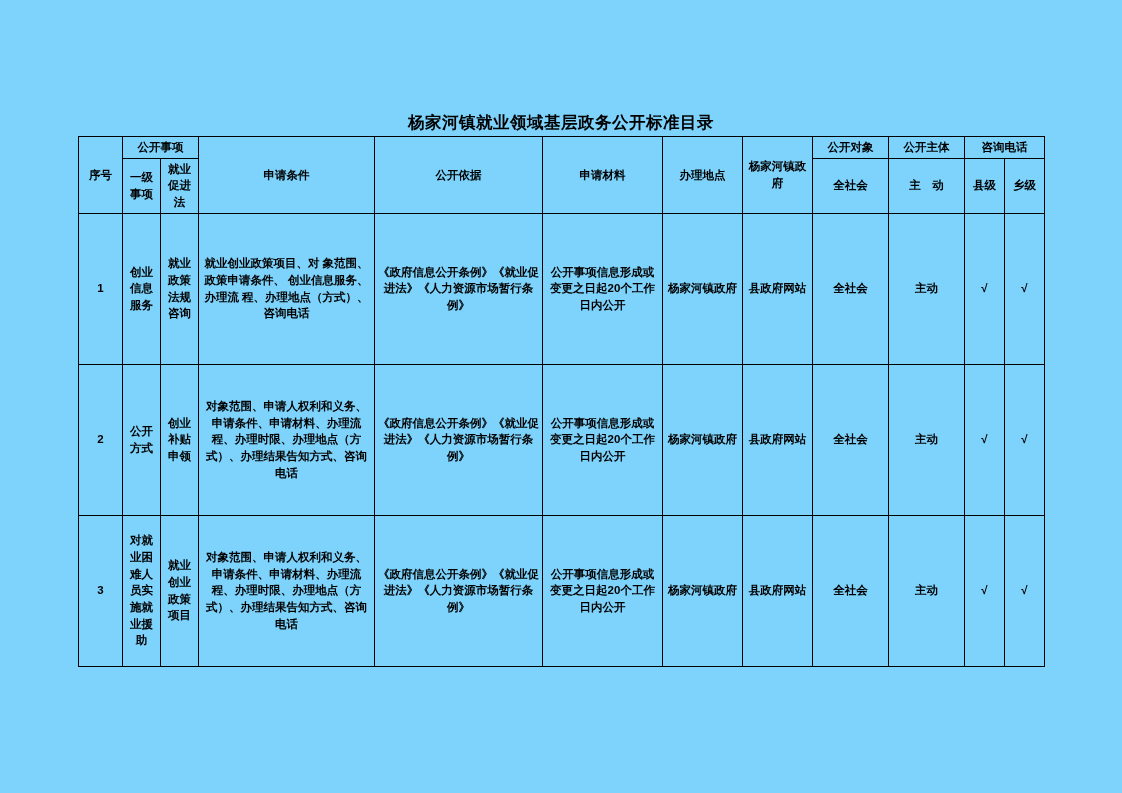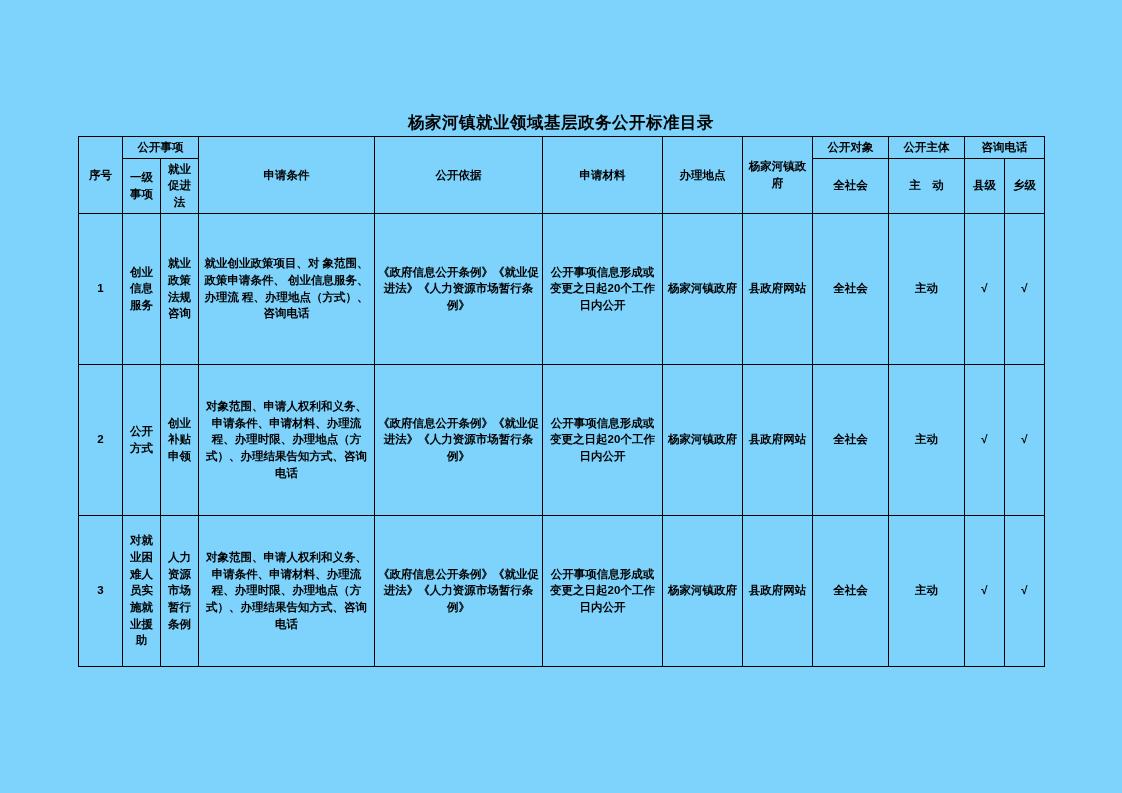--- a/index.html
+++ b/index.html
@@ -145,21 +145,21 @@
         <td class="cell-center-tight">杨家河镇政府</td>
         <td class="cell-center-tight">县政府网站</td>
         <td>全社会</td>
         <td>主动</td>
         <td class="check">√</td>
         <td class="check">√</td>
       </tr>
       <tr class="row-tall">
         <td>3</td>
         <td class="cell-center-tight">对就业困难人员实施就业援助</td>
-        <td class="cell-center-tight">人力资源市场暂行条例</td>
+        <td class="cell-center-tight">就业创业政策项目</td>
         <td class="cell-justify">对象范围、申请人权利和义务、申请条件、申请材料、办理流程、办理时限、办理地点（方式）、办理结果告知方式、咨询电话</td>
         <td class="cell-justify">《政府信息公开条例》《就业促进法》《人力资源市场暂行条例》</td>
         <td class="cell-center-tight">公开事项信息形成或变更之日起20个工作日内公开</td>
         <td class="cell-center-tight">杨家河镇政府</td>
         <td class="cell-center-tight">县政府网站</td>
         <td>全社会</td>
         <td>主动</td>
         <td class="check">√</td>
         <td class="check">√</td>
       </tr>

